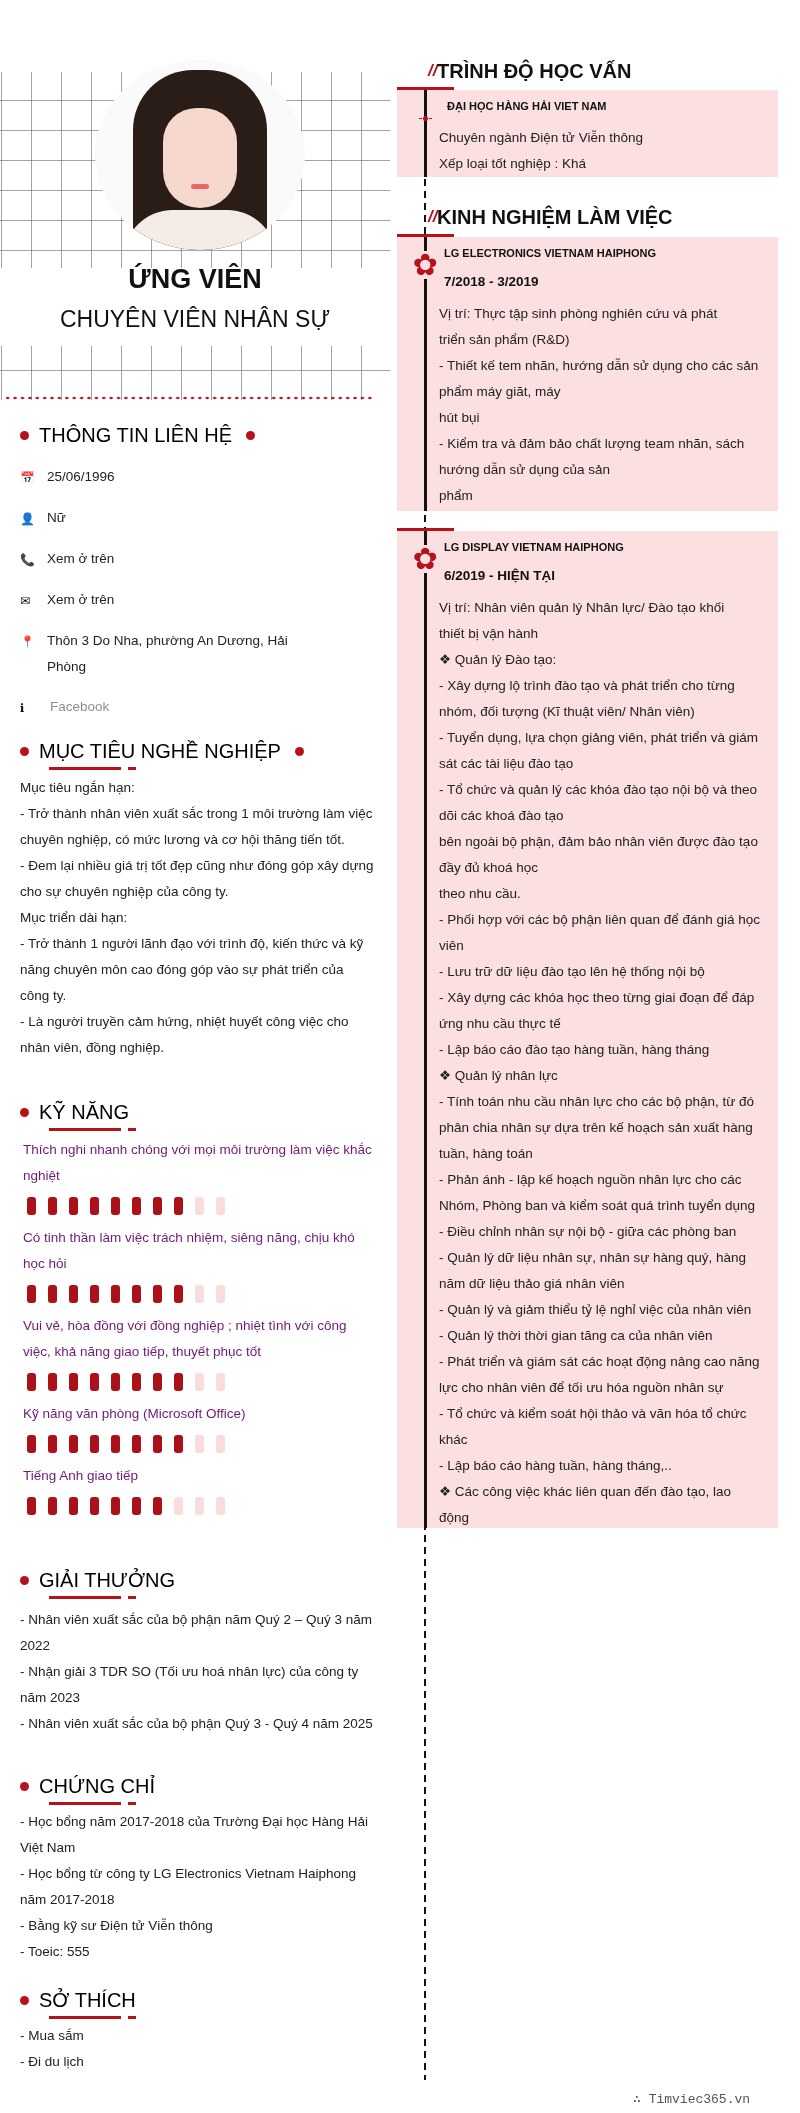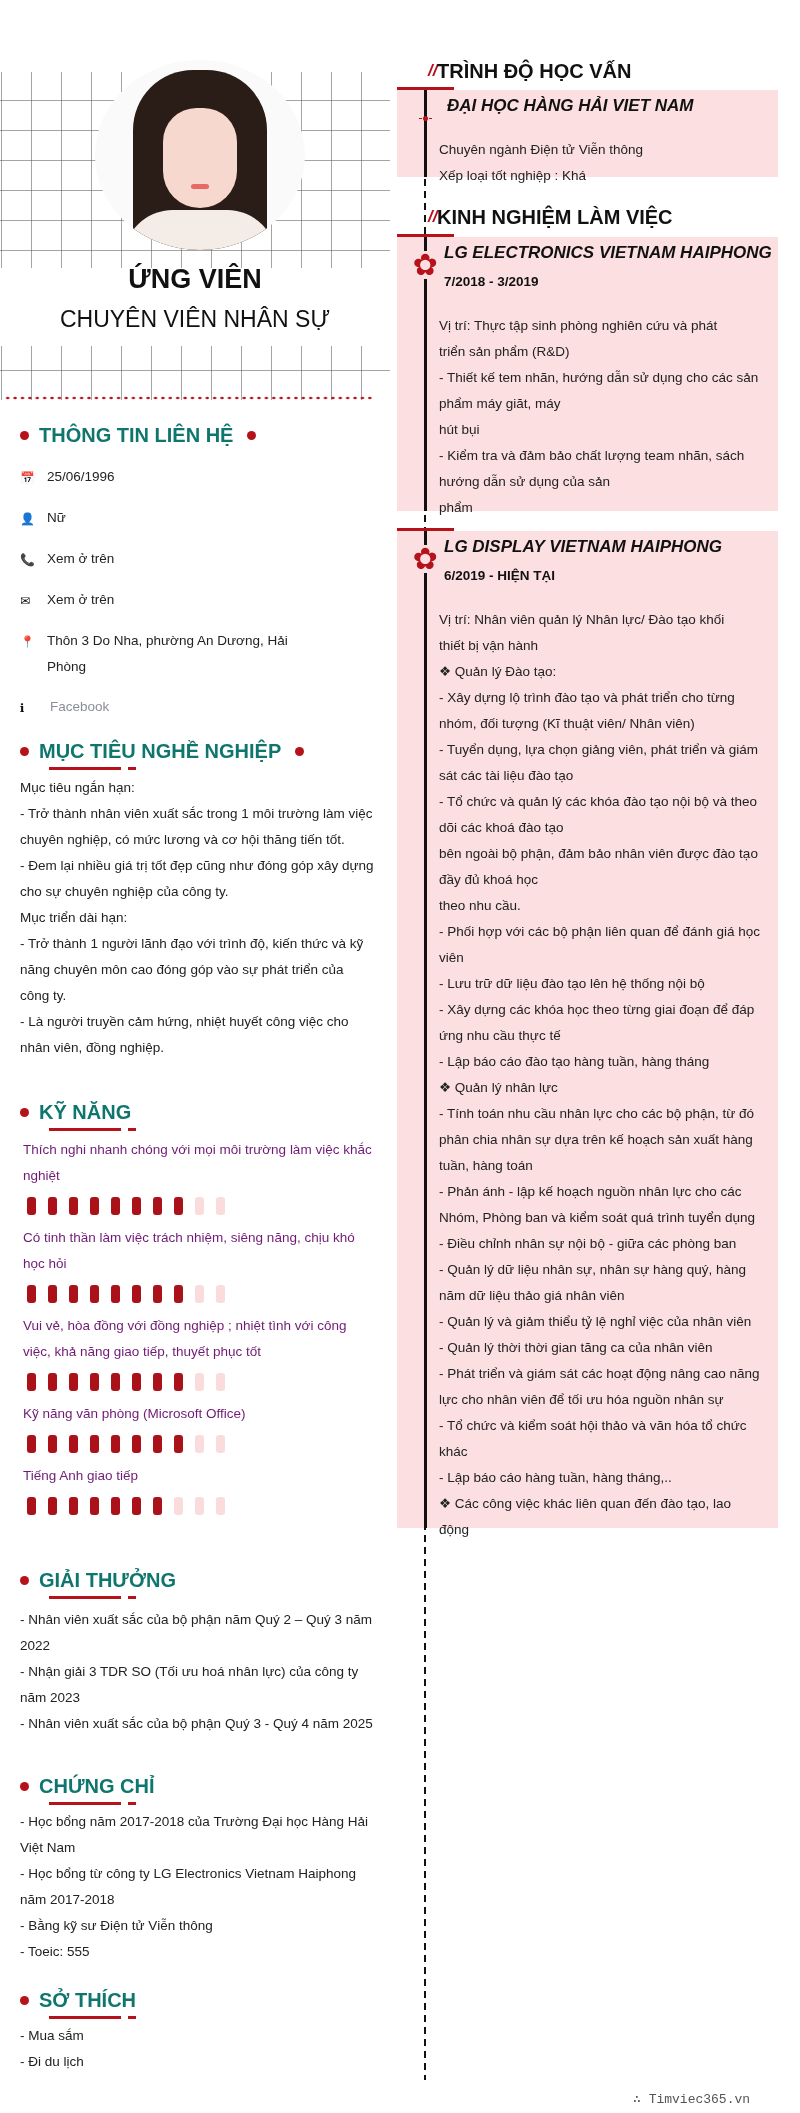--- a/index.html
+++ b/index.html
@@ -61,21 +61,21 @@
   }
   .dotline {
     position: absolute; left: 4px; top: 396px; width: 370px; height: 4px;
     background-image: radial-gradient(circle, #b5121b 1.4px, transparent 1.6px);
     background-size: 7.4px 4px;
   }
 
   .section { position: absolute; left: 20px; width: 355px; }
   .sec-title {
     position: relative; display: flex; align-items: center;
-    font-size: 20px; font-weight: bold; color: #0f766e; height: 30px;
+    font-size: 20px; font-weight: normal; color: #000000; height: 30px;
   }
   .sec-title .dot {
     width: 9px; height: 9px; border-radius: 50%; background: #b5121b;
     margin-right: 10px;
   }
   .sec-title .dot-after { margin-left: 14px; margin-right: 0; }
   .sec-title .ul1 {
     position: absolute; left: 29px; top: 31px; width: 72px; height: 3px; background: #b5121b;
   }
   .sec-title .ul2 {
@@ -131,23 +131,23 @@
     position: absolute; left: 22px; top: 26px; width: 12px; height: 6px;
   }
   .card .marker-small .d { position:absolute; left:4px; top:0; width:5px; height:5px; border-radius:50%; background:#b5121b; }
   .card .marker-small .h { position:absolute; left:0; top:2px; width:13px; height:1px; border-top:1px dashed #b5121b; }
   .card .flower {
     position: absolute; left: 14px; top: 14px; width: 28px; height: 28px;
     color: #b5121b; font-size: 30px; line-height: 28px; text-align: center;
     background: #fcdfe0;
   }
   .card .content { padding-left: 47px; padding-right: 6px; }
-  .card .org { font-size: 17px; font-weight: bold; color: #111; line-height: 26px; font-style: italic; }
+  .card .org { font-size: 11px; font-weight: bold; color: #111; line-height: 26px; }
   .card .period { font-size: 13.5px; font-weight: bold; color: #111; line-height: 26px; margin-top: 3px; }
-  .card .lines { font-size: 13.5px; color: #222; line-height: 26px; margin-top: 18px; }
+  .card .lines { font-size: 13.5px; color: #222; line-height: 26px; margin-top: 6px; }
   .card .lines.edu { padding-left: 0; }
 
   .watermark {
     position: absolute; left: 633px; top: 2091px;
     font-family: "Liberation Mono", "DejaVu Sans Mono", monospace;
     font-size: 13px; color: #555;
   }
 </style>
 </head>
 <body>

